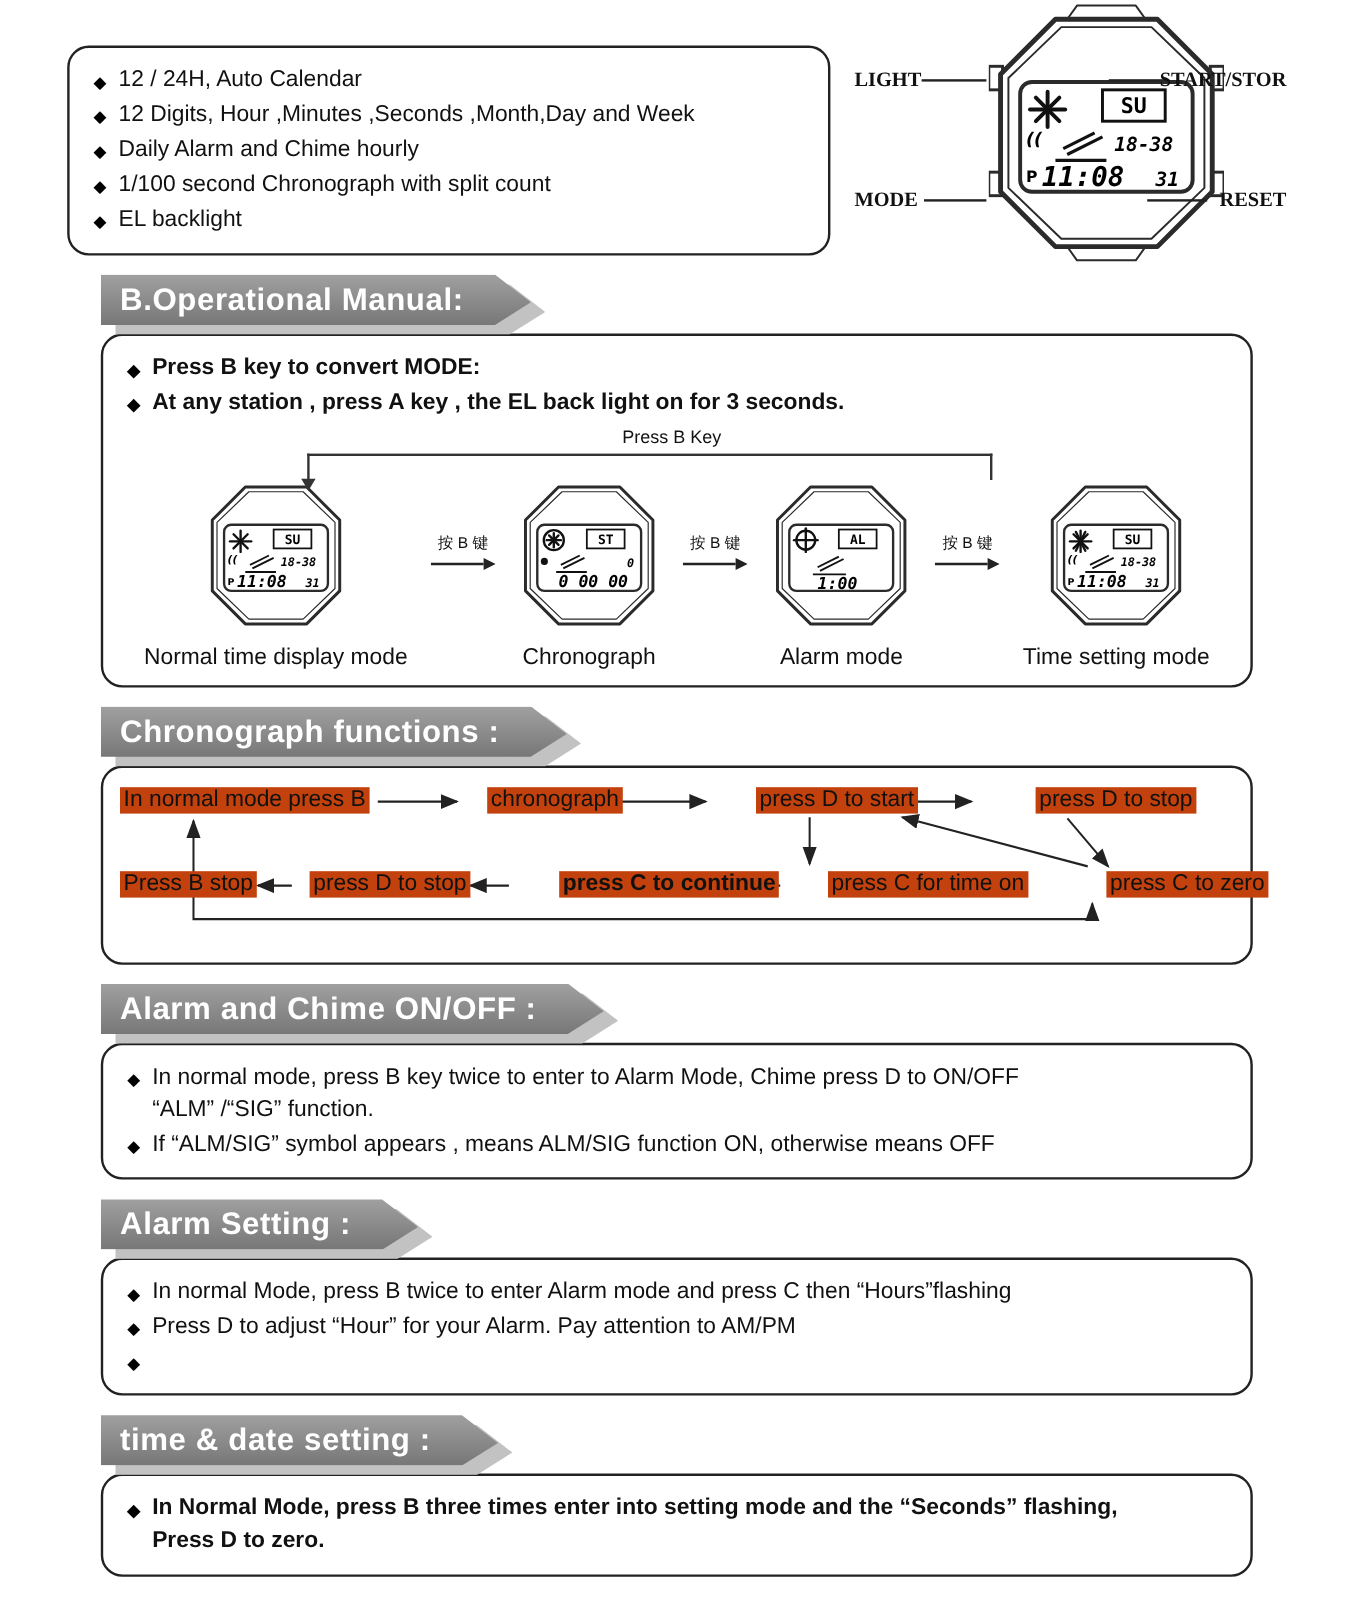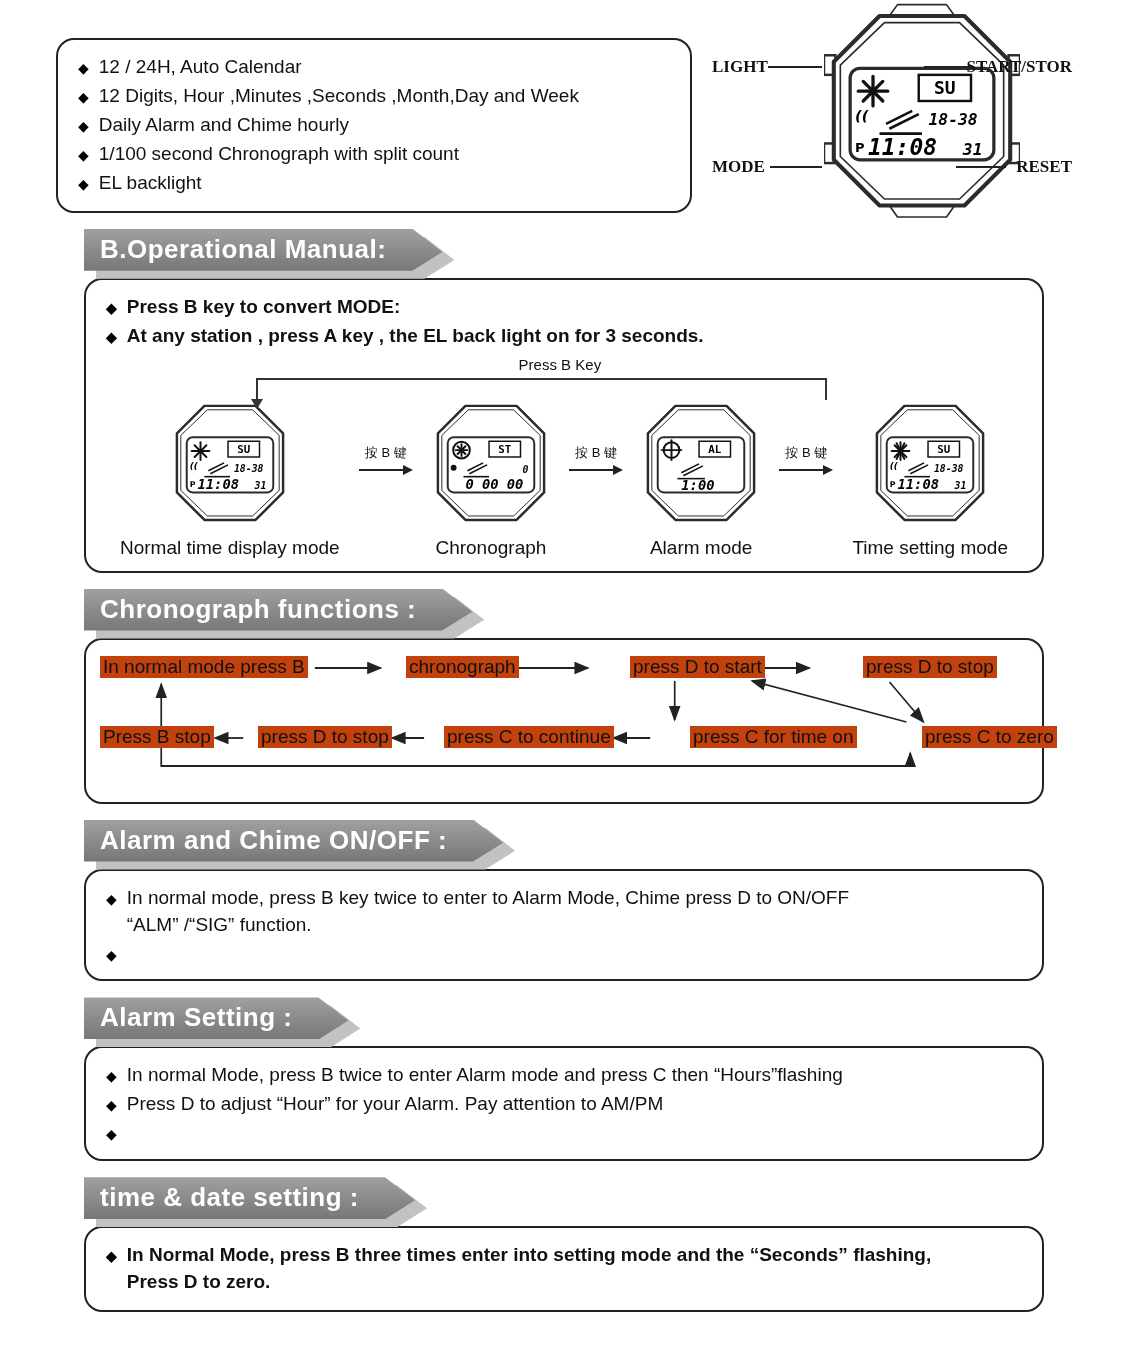--- a/index.html
+++ b/index.html
@@ -357,39 +357,40 @@
         <line x1="838" y1="28" x2="874" y2="68" marker-end="url(#ah)"></line>
         <polyline points="860,112 65,112 65,30" marker-end="url(#ah)"></polyline>
         <line x1="860" y1="112" x2="860" y2="99" marker-end="url(#ah)"></line>
       </svg>
       <span class="cf" style="left:0px;   top:2px;">In normal mode press B</span>
       <span class="cf" style="left:306px; top:2px;">chronograph</span>
       <span class="cf" style="left:530px; top:2px;">press D to start</span>
       <span class="cf" style="left:763px; top:2px;">press D to stop</span>
       <span class="cf" style="left:0px;   top:72px;">Press B stop</span>
       <span class="cf" style="left:158px; top:72px;">press D to stop</span>
-      <span class="cf" style="left:344px; top:72px;">press C to continue</span>
+      <span class="cf" style="left:366px; top:72px;font-weight:bold;">press C to continue</span>
       <span class="cf" style="left:590px; top:72px;">press C for time on</span>
       <span class="cf" style="left:822px; top:72px;">press C to zero</span>
     </div>
   </div>
 </div>
 
 <div class="section">
   <div class="banner">
     <div class="banner-face">Alarm and Chime ON/OFF :</div>
   </div>
   <div class="section-box">
     <div class="bullet">
         <span class="dia">◆</span>
         <span class="pre">In normal mode,    press B key twice to enter to Alarm Mode, Chime press D to ON/OFF
 “ALM” /“SIG”  function.</span>
       </div>
     <div class="bullet">
         <span class="dia">◆</span>
+        <span>If “ALM/SIG” symbol appears , means ALM/SIG function ON,    otherwise means OFF</span>
       </div>
   </div>
 </div>
 
 <div class="section">
   <div class="banner">
     <div class="banner-face">Alarm Setting :</div>
   </div>
   <div class="section-box">
     <div class="bullet">

